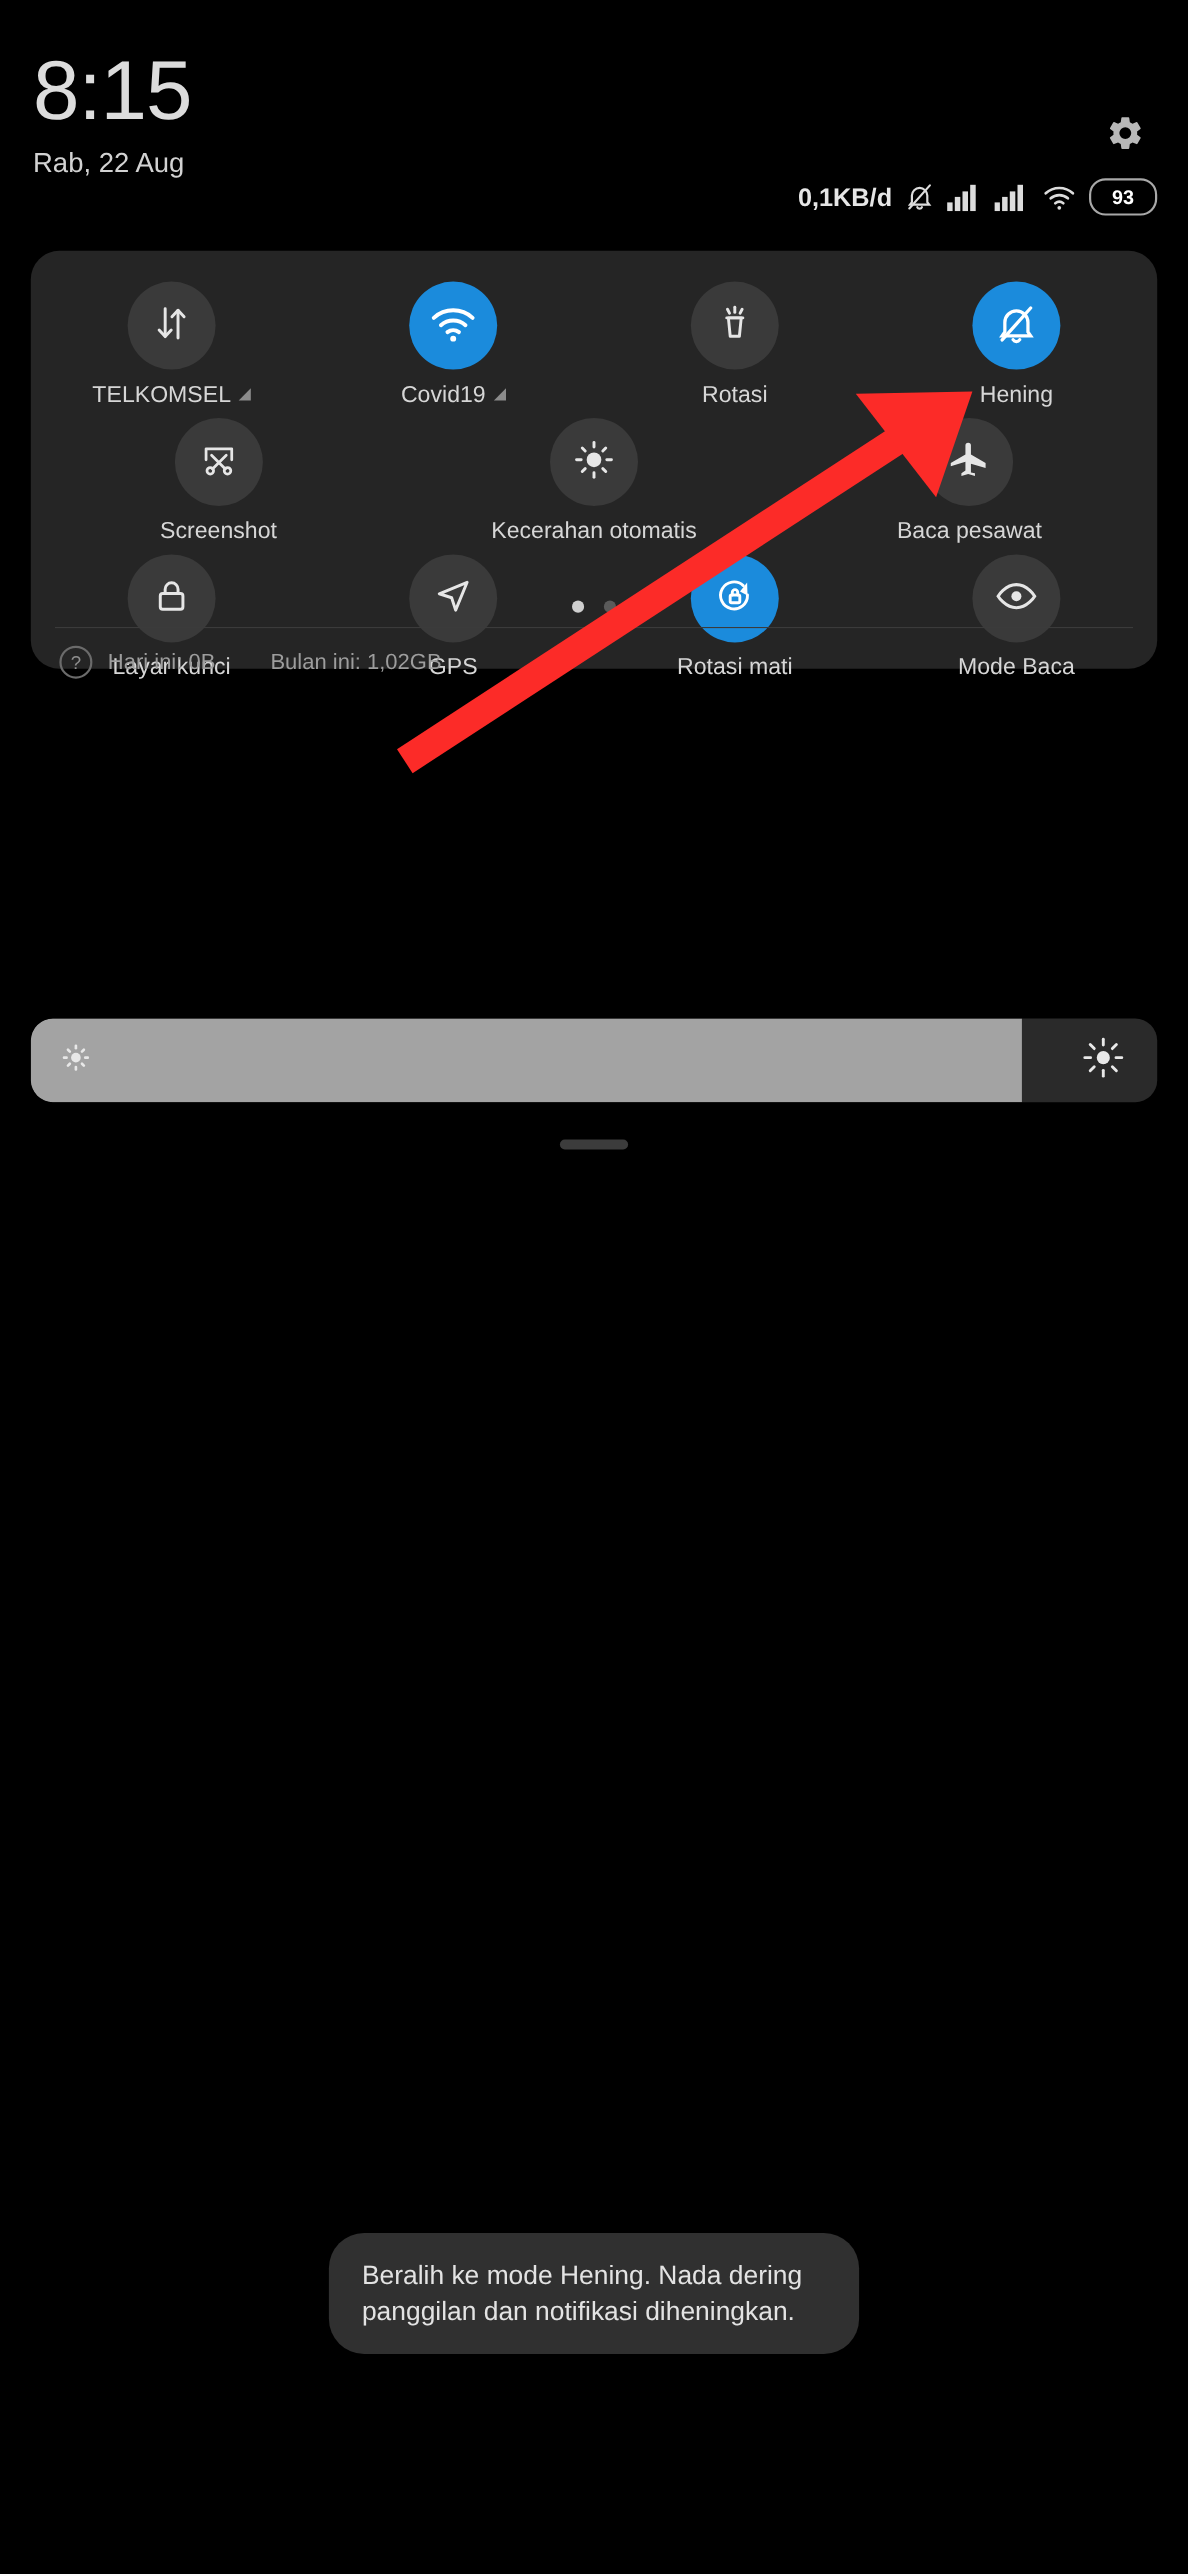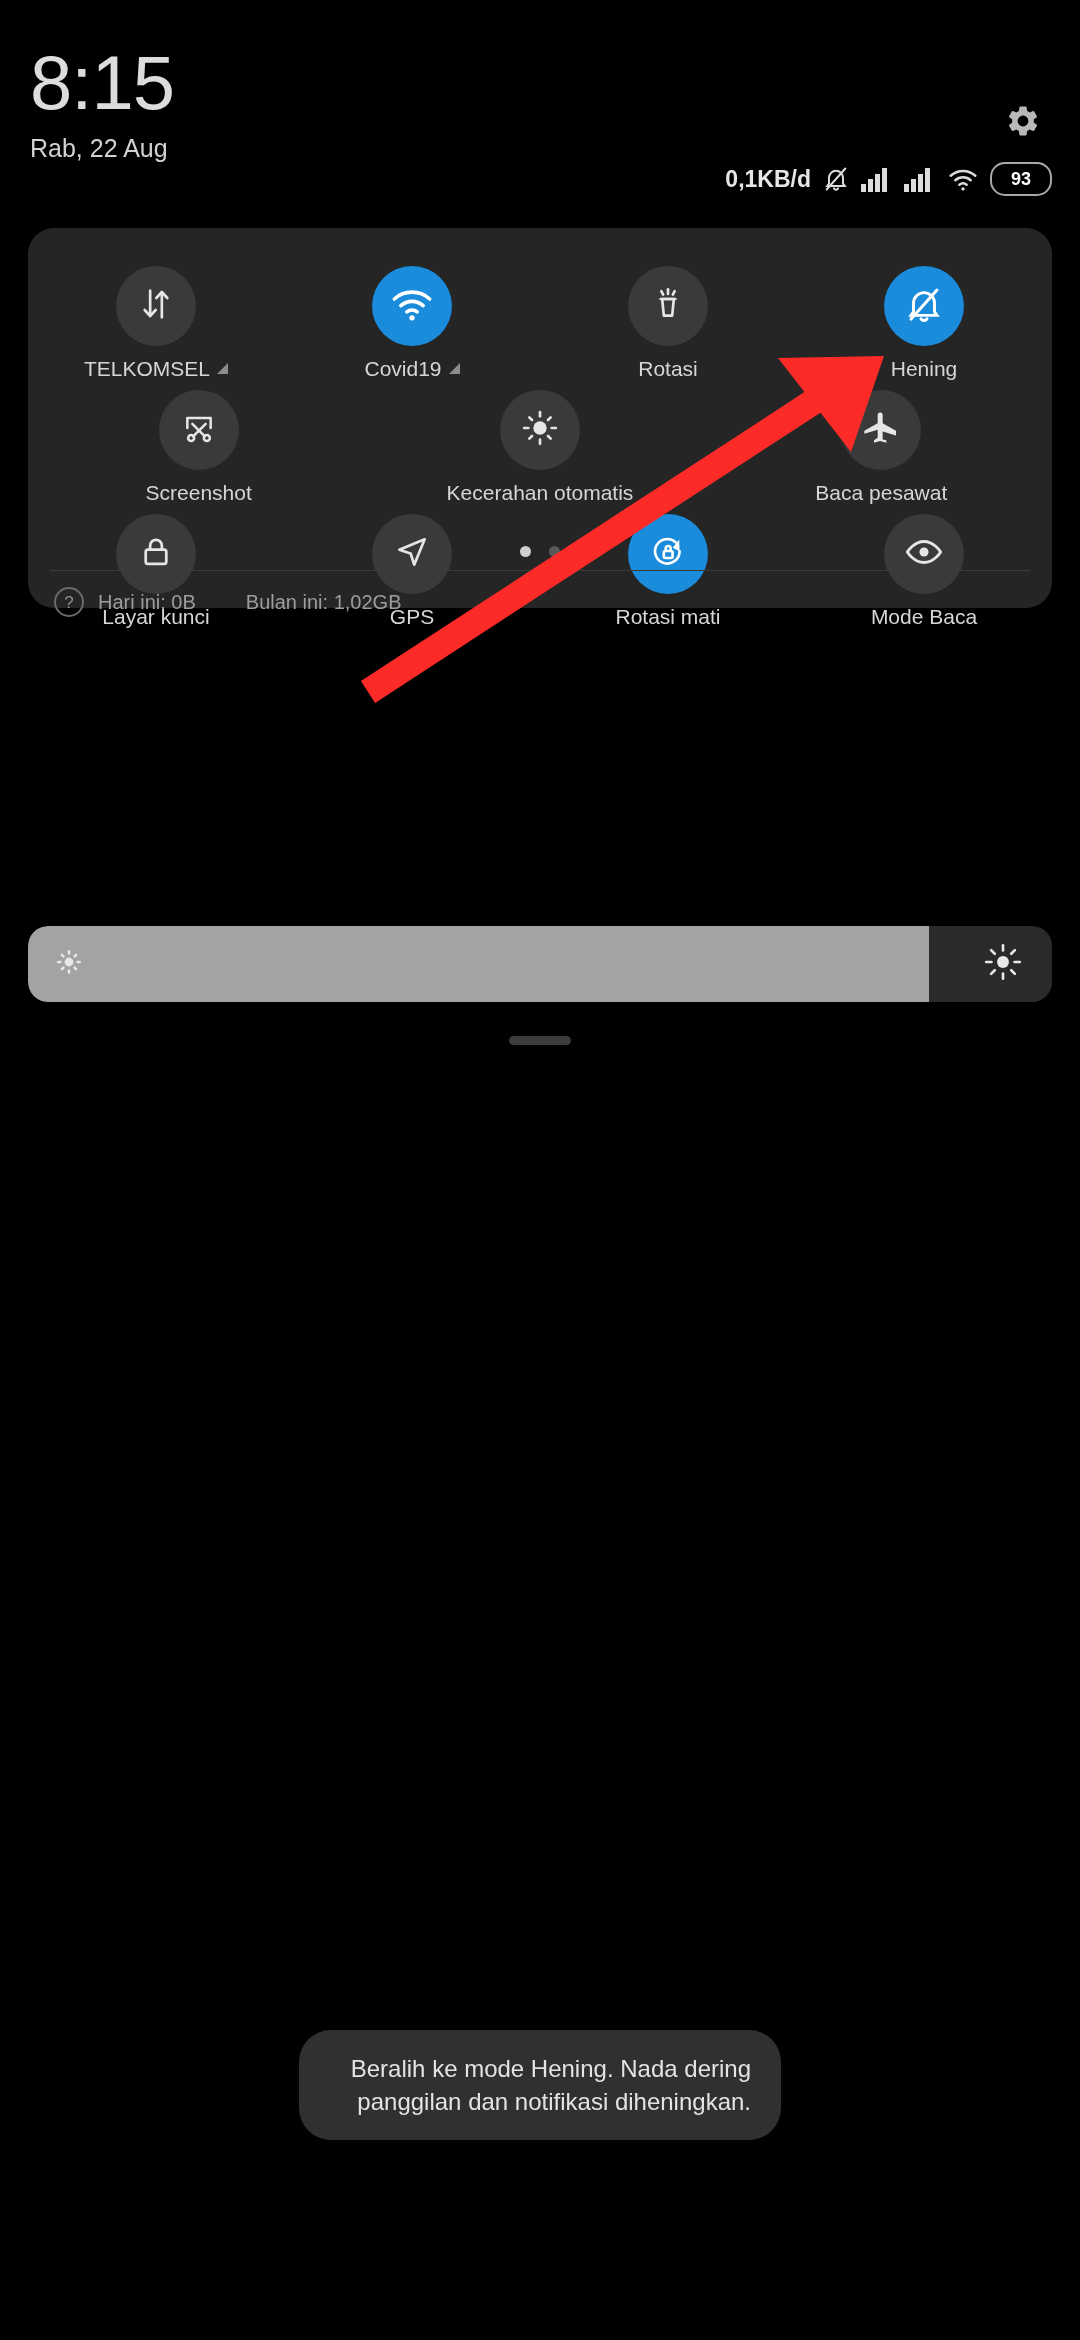--- a/index.html
+++ b/index.html
@@ -92,21 +92,21 @@
     width: 1024px;
     height: 380px;
     background: #252525;
     border-radius: 26px;
     box-sizing: border-box;
     padding-top: 0px;
   }
   .qs-grid {
     position: absolute;
     left: 0;
-    top: 32px;
+    top: 22px;
     width: 1024px;
     display: flex;
     flex-direction: column;
   }
   .qs-row {
     display: flex;
     height: 124px;
   }
   .qs-tile {
     flex: 1 1 25%;
@@ -253,21 +253,21 @@
   .toast {
     position: absolute;
     left: 50%;
     transform: translateX(-50%);
     top: 2030px;
     width: 482px;
     box-sizing: border-box;
     background: #303030;
     border-radius: 32px;
     padding: 22px 30px;
-    text-align: right;
+    text-align: left;
   }
   .toast-text {
     font-size: 24px;
     line-height: 33px;
     color: #e3e3e3;
   }
 
   
   .annot-arrow {
     position: absolute;

